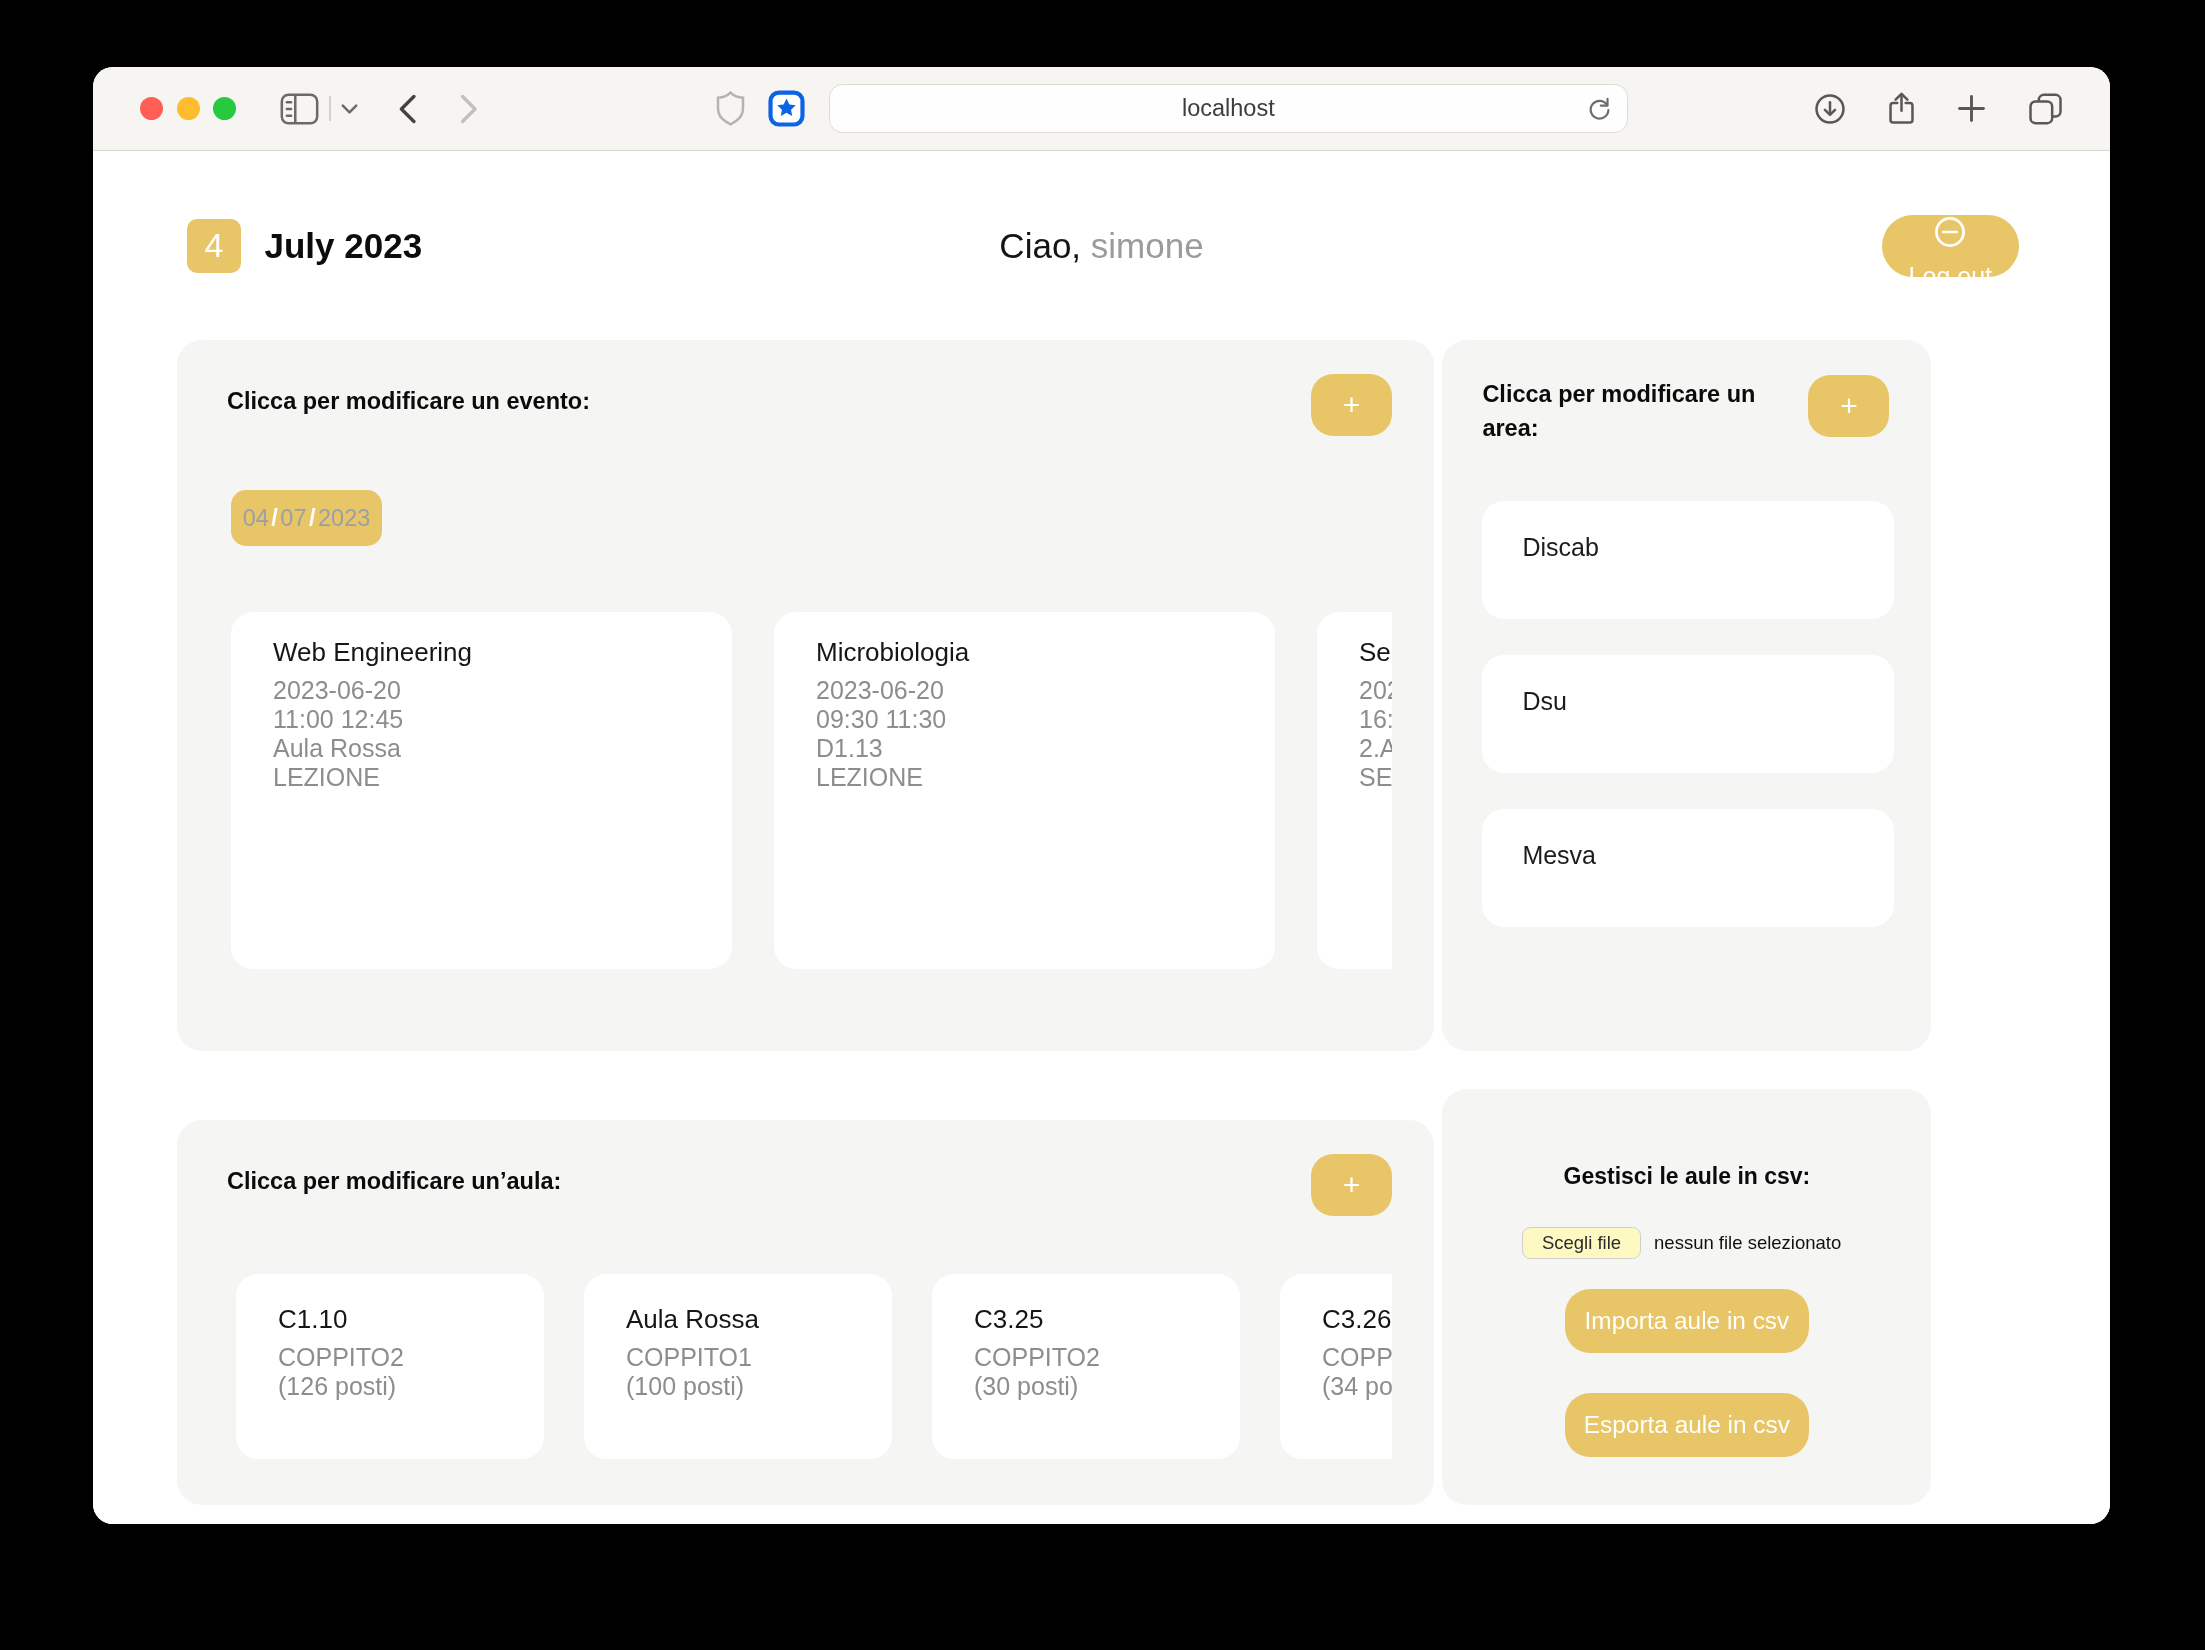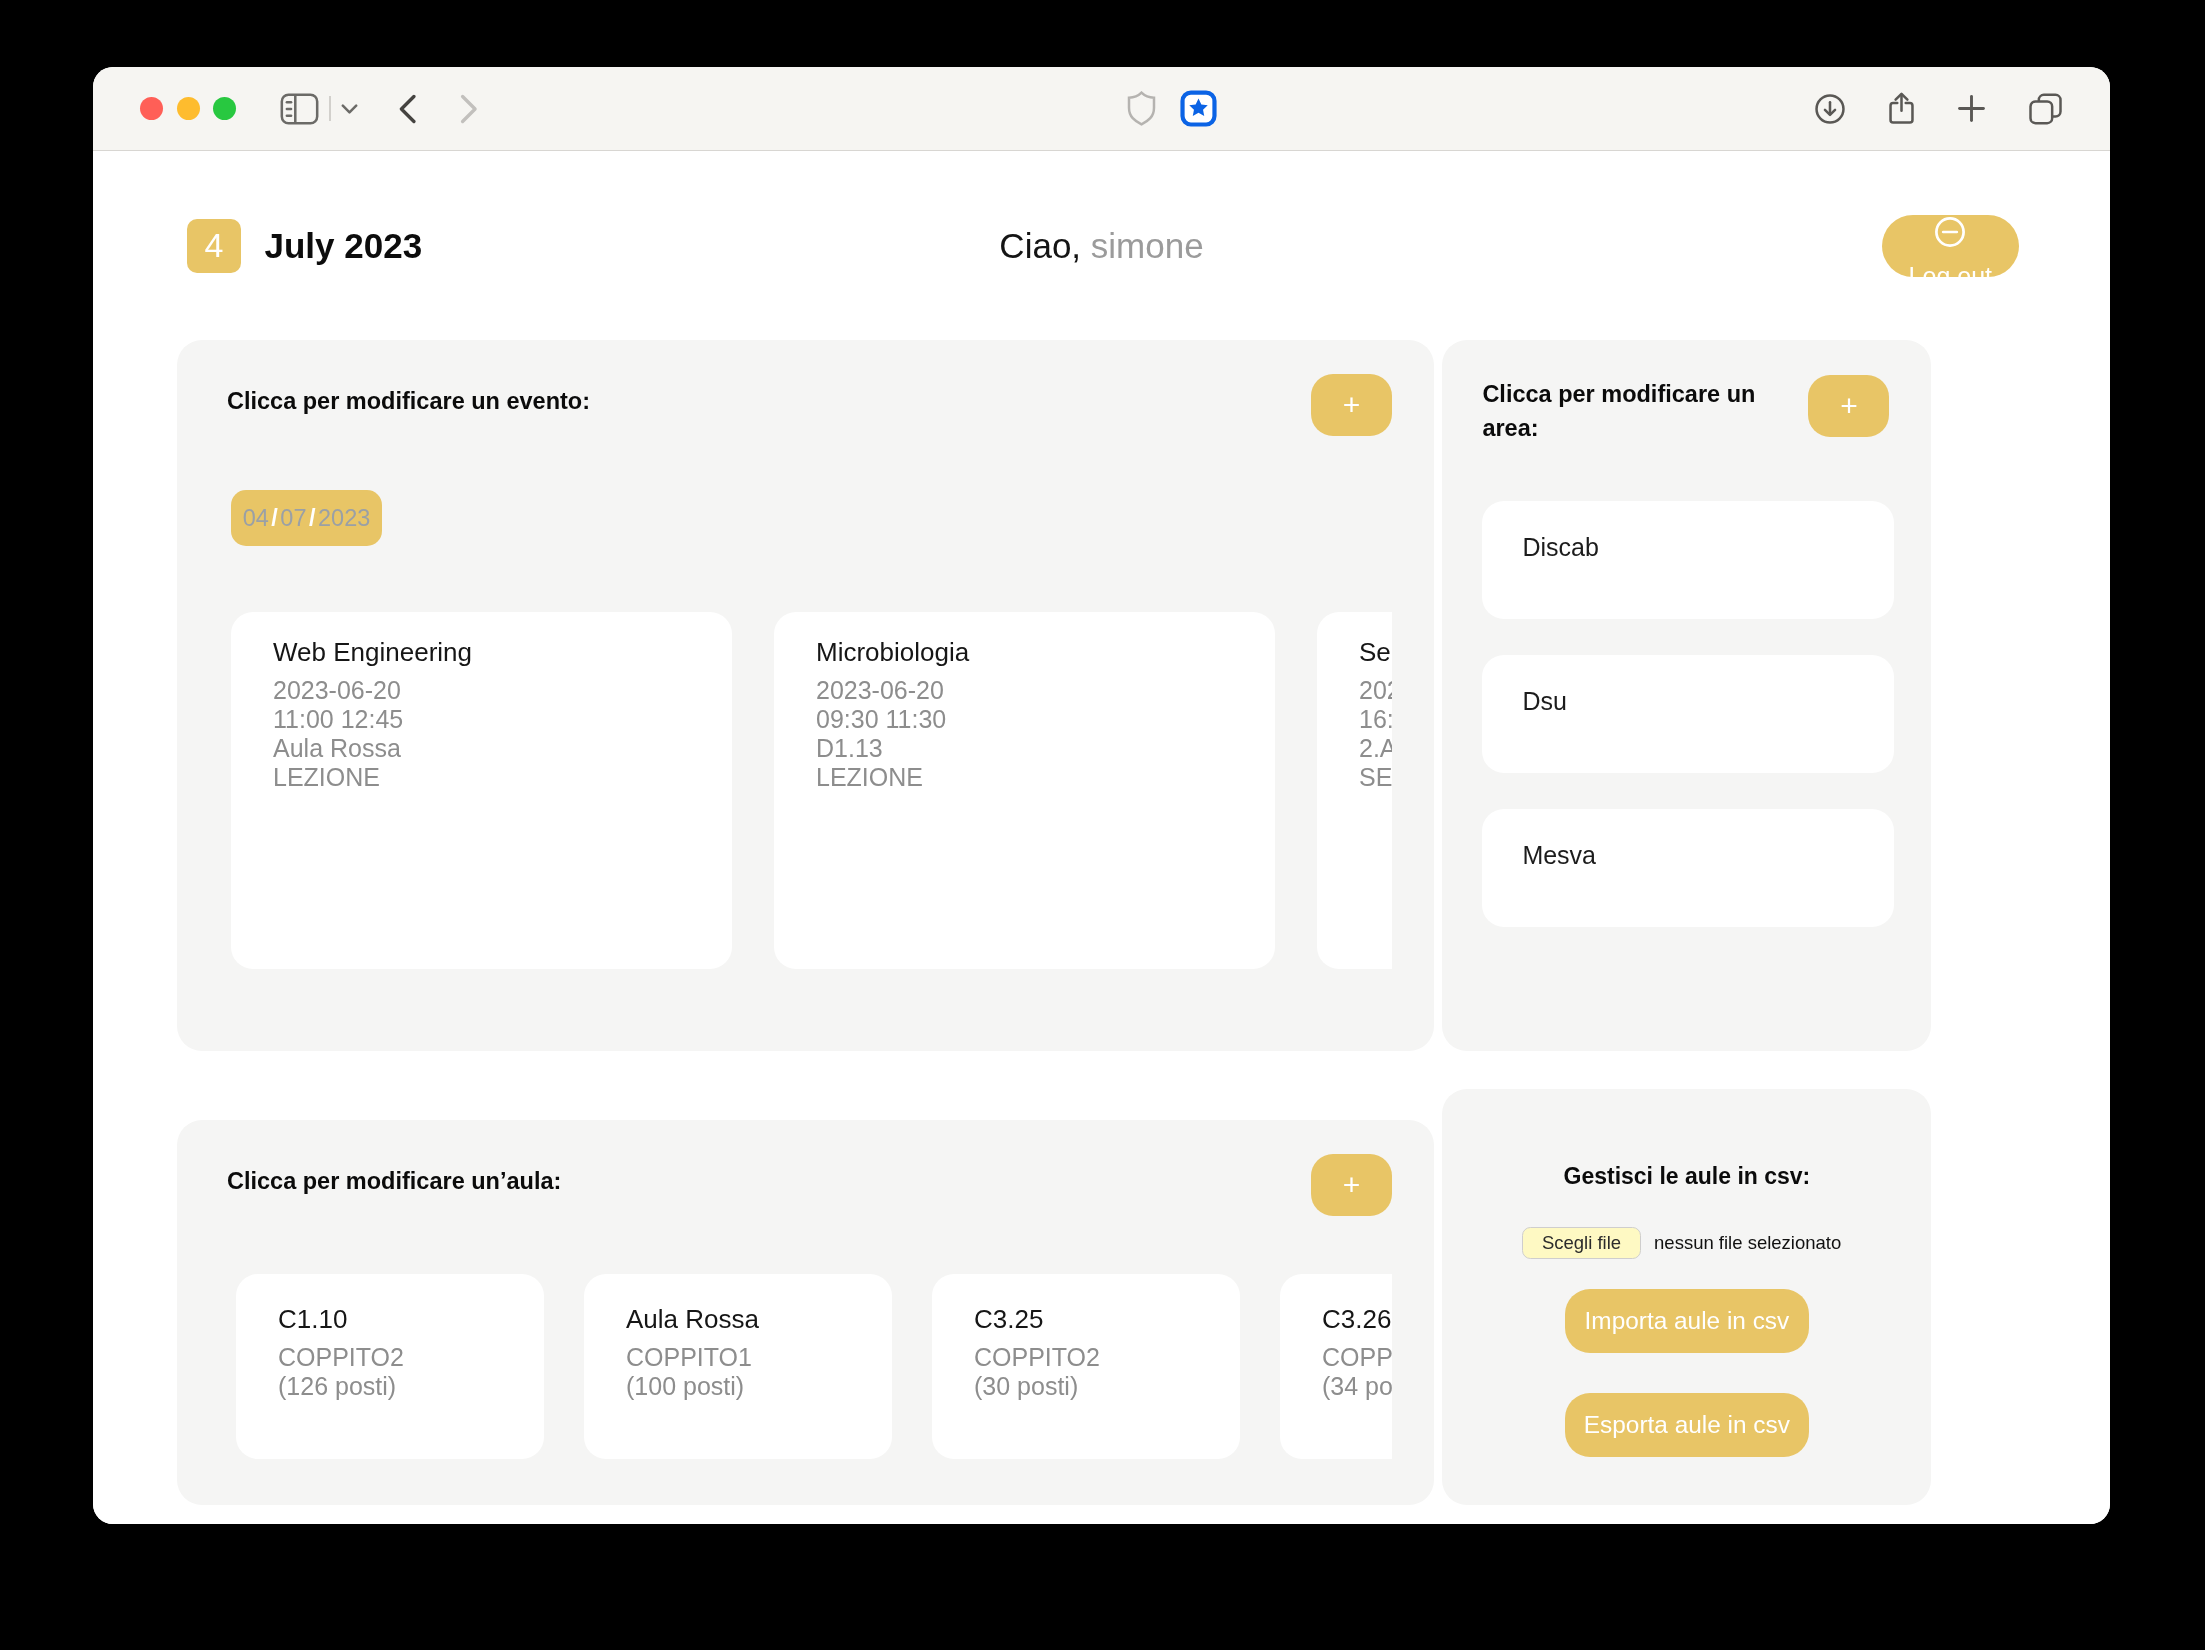--- a/index.html
+++ b/index.html
@@ -176,20 +176,31 @@
         </span>
       </button>
       <button class="tb-btn">
         <span>
           <svg width="37" height="37" viewBox="0 0 44 44">
             <rect x="3" y="3" width="38" height="38" rx="10" fill="#ffffff" stroke="#0b63e5" stroke-width="5"></rect>
             <path d="M22 10 l3.4 7.2 7.6 1 -5.6 5.2 1.4 7.6 -6.8 -3.8 -6.8 3.8 1.4 -7.6 -5.6 -5.2 7.6 -1 Z" fill="#0b63e5"></path>
           </svg>
         </span>
       </button>
+      <div class="url-bar">
+        <span class="url-text">localhost</span>
+        <button class="tb-btn refresh">
+          <span>
+            <svg width="27" height="27" viewBox="0 0 32 32">
+              <path d="M25 12 A10.5 10.5 0 1 0 26.5 18" fill="none" stroke="#6e6c69" stroke-width="2.6" stroke-linecap="round"></path>
+              <polyline points="25.5,4.5 25.5,12.5 17.5,12.5" fill="none" stroke="#6e6c69" stroke-width="2.6" stroke-linecap="round" stroke-linejoin="round"></polyline>
+            </svg>
+          </span>
+        </button>
+      </div>
     </div>
 
     <div class="right-icons">
       <button class="tb-btn">
         <span>
           <svg width="32" height="32" viewBox="0 0 38 38">
             <circle cx="19" cy="19" r="16" fill="none" stroke="#5a5855" stroke-width="3"></circle>
             <line x1="19" y1="11" x2="19" y2="25" stroke="#5a5855" stroke-width="3" stroke-linecap="round"></line>
             <polyline points="13,20 19,26 25,20" fill="none" stroke="#5a5855" stroke-width="3" stroke-linecap="round" stroke-linejoin="round"></polyline>
           </svg>

